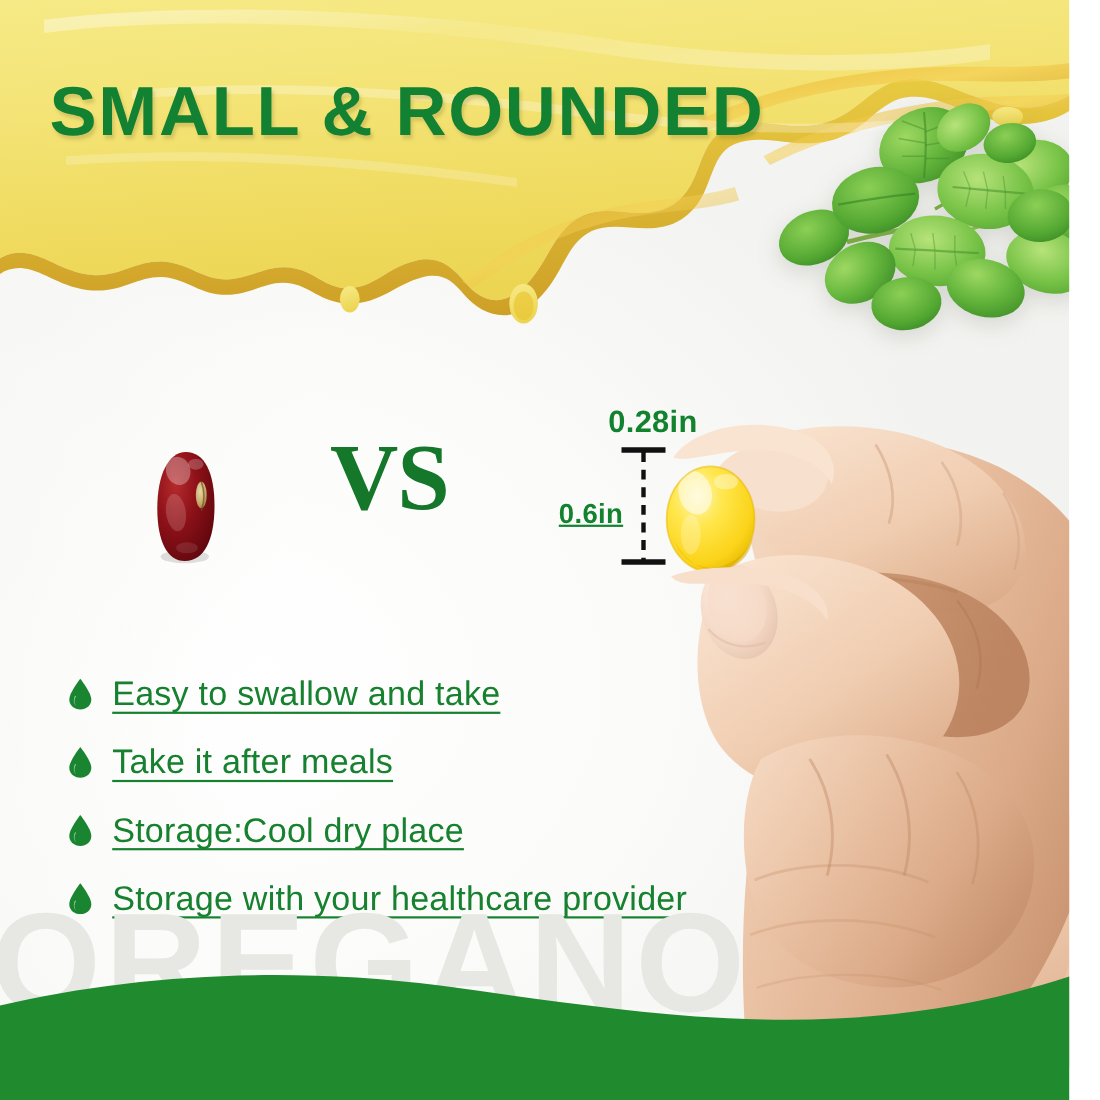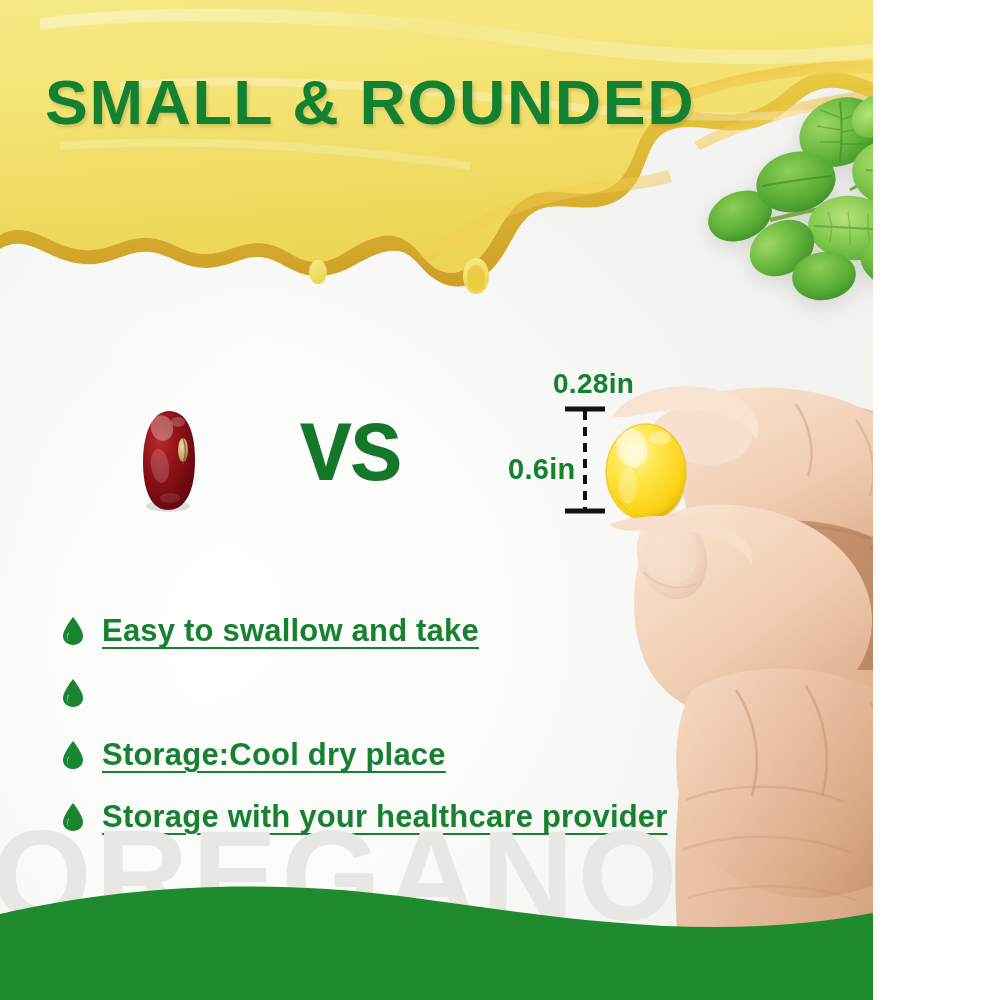--- a/index.html
+++ b/index.html
@@ -2,21 +2,21 @@
 <html><head>
 <meta charset="utf-8">
 <style>
   html, body {
     margin: 0;
     padding: 0;
     background: #ffffff;
   }
   #stage {
     position: relative;
-    width: 873px;
+    width: 972px;
     height: 1000px;
     overflow: hidden;
     font-family: "Liberation Sans", sans-serif;
     background: #ffffff;
   }
 
   
   .bg-base {
     position: absolute;
     inset: 0;
@@ -71,22 +71,22 @@
     left: 138px;
     top: 408px;
     width: 62px;
     height: 108px;
   }
   .bean svg { display: block; }
 
   .vs {
     position: absolute;
     left: 300px;
-    top: 414px;
-    font-family: Liberation Mono, monospace;
+    top: 391px;
+    font-family: Liberation Serif, serif;
     font-weight: 700;
     font-size: 86px;
     line-height: 1;
     color: #15772a;
     letter-spacing: -1px;
   }
 
   
   .meas-label {
     position: absolute;
@@ -97,22 +97,23 @@
   }
   .meas-top {
     left: 553px;
     top: 368px;
     font-size: 28px;
     letter-spacing: .3px;
   }
   .meas-side {
     left: 508px;
     top: 453px;
-    font-size: 29px;
+    font-size: 25px;
     letter-spacing: .3px;
+    text-decoration: underline;
   }
   .meas-bar {
     position: absolute;
     left: 563px;
     top: 405px;
     width: 44px;
     height: 110px;
   }
   .meas-bar svg { display: block; }
 
@@ -140,21 +141,21 @@
   }
   .drop-icon {
     width: 22px;
     height: 30px;
     flex: 0 0 22px;
     margin-right: 18px;
   }
   .drop-icon svg { display: block; }
   .bullet-text {
     font-family: "Liberation Sans Narrow", "Liberation Sans", sans-serif;
-    font-weight: 700;
+    font-weight: 400;
     font-size: 31px;
     color: #16812e;
     text-decoration: underline;
     text-decoration-thickness: 2px;
     text-underline-offset: 6px;
     letter-spacing: .2px;
     white-space: nowrap;
   }
 
   
@@ -511,20 +512,21 @@
       <span class="bullet-text">Easy to swallow and take</span>
     </div>
 
     <div class="bullet-row">
       <span class="drop-icon">
         <svg width="22" height="30" viewBox="0 0 22 30" xmlns="http://www.w3.org/2000/svg">
           <path d="M11,1 C 11,1 21,13.5 21,20 C 21,25.5 16.5,29 11,29 C 5.5,29 1,25.5 1,20 C 1,13.5 11,1 11,1 Z" fill="#1a8531"></path>
           <path d="M7.2,17 C 5.4,19.6 5.1,23 7,25.4 C 5,24 4.4,20.2 6.2,16.6 Z" fill="#ffffff" opacity="0.55"></path>
         </svg>
       </span>
+      <span class="bullet-text">Take it after meals</span>
     </div>
 
     <div class="bullet-row">
       <span class="drop-icon">
         <svg width="22" height="30" viewBox="0 0 22 30" xmlns="http://www.w3.org/2000/svg">
           <path d="M11,1 C 11,1 21,13.5 21,20 C 21,25.5 16.5,29 11,29 C 5.5,29 1,25.5 1,20 C 1,13.5 11,1 11,1 Z" fill="#1a8531"></path>
           <path d="M7.2,17 C 5.4,19.6 5.1,23 7,25.4 C 5,24 4.4,20.2 6.2,16.6 Z" fill="#ffffff" opacity="0.55"></path>
         </svg>
       </span>
       <span class="bullet-text">Storage:Cool dry place</span>

